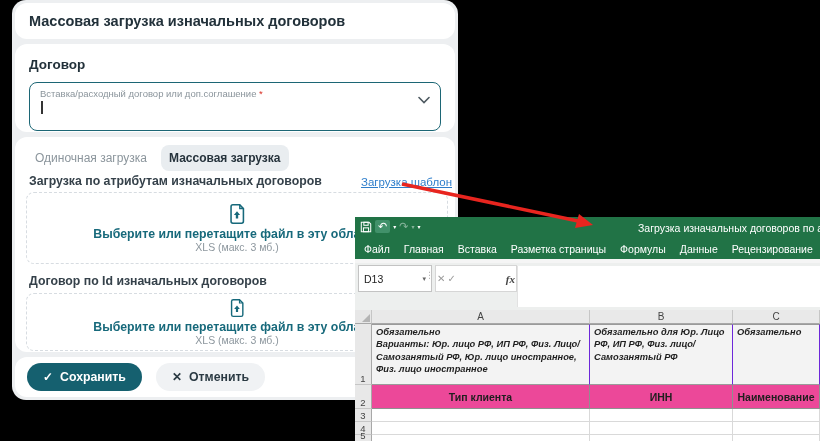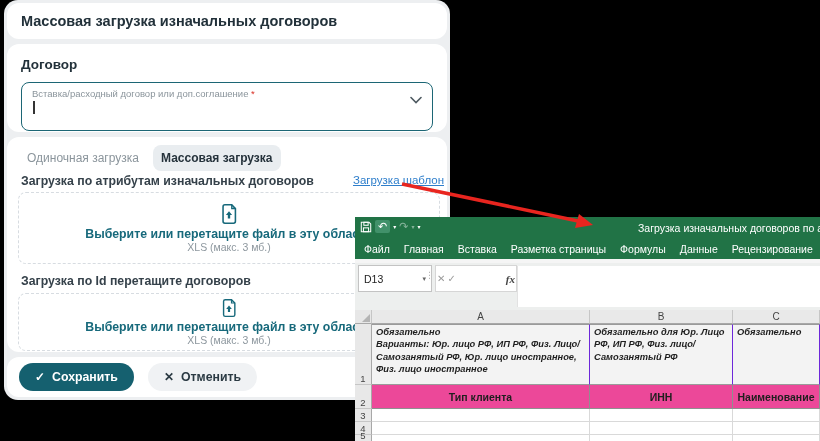--- a/index.html
+++ b/index.html
@@ -1,36 +1,36 @@
 <!DOCTYPE html>
 <html><head>
 <meta charset="utf-8">
 <style>
   html,body{margin:0;padding:0;}
   body{background:#000;width:820px;height:441px;position:relative;overflow:hidden;
        font-family:"Liberation Sans","DejaVu Sans",sans-serif;}
   .abs{position:absolute;box-sizing:border-box;}
   
-  .app{left:4px;top:0;width:446px;height:400px;background:#edeff1;border-radius:14px;padding:3px;}
+  .app{left:12px;top:0;width:446px;height:400px;background:#edeff1;border-radius:14px;padding:3px;}
   .card{background:#fff;border-radius:12px;box-sizing:border-box;margin-bottom:5px;position:relative;}
   .card-title{height:36px;display:flex;align-items:center;padding-left:14px;}
   .page-title{font-size:14.5px;font-weight:bold;color:#22313a;}
   .card-contract{height:88px;padding:11px 14px;}
   .section-h{font-size:13.5px;font-weight:bold;color:#22313a;}
   .select-box{margin-top:9px;height:38px;border:1.6px solid #1c6675;border-radius:8px;
               padding:5px 30px 4px 10px;position:relative;background:#fff;cursor:text;}
   .select-label{font-size:9.5px;color:#8a949b;white-space:nowrap;overflow:hidden;display:block;}
   .req{color:#d93025;}
   .caret{display:block;width:1.5px;height:13px;background:#333;margin-top:2px;margin-left:1px;}
   .chev{position:absolute;right:10px;top:13px;}
   .card-main{height:215px;}
   .tabs{position:absolute;top:8px;left:12px;display:flex;align-items:center;gap:6px;}
   .tab{font-size:12px;color:#8b959c;padding:6px 8px;border-radius:8px;cursor:pointer;}
   .tab.active{background:#e9edf0;color:#26333c;font-weight:bold;}
-  .sec-row{position:absolute;left:14px;right:3px;top:37px;display:flex;justify-content:space-between;align-items:flex-start;}
+  .sec-row{position:absolute;left:14px;right:3px;top:37px;display:flex;justify-content:space-between;align-items:flex-end;}
   .sec-heading{font-size:12.3px;font-weight:600;color:#35414a;}
   .dl-link{font-size:11.5px;color:#2e7ecb;text-decoration:underline;cursor:pointer;}
   .upzone{position:absolute;left:11px;right:7px;border:1.5px dashed #d7dce1;border-radius:8px;
           display:flex;flex-direction:column;align-items:center;justify-content:center;cursor:pointer;background:#fff;}
   .up1{top:55px;height:70px;}
   .sec2-heading{position:absolute;left:14px;top:137px;}
   .up2{top:156px;height:56px;}
   .up-text{font-size:12.3px;font-weight:600;color:#17697b;margin-top:2px;}
   .up-hint{font-size:10.5px;color:#8d979e;margin-top:0;}
   .card-footer{height:40px;display:flex;align-items:center;gap:14px;padding-left:12px;}
@@ -119,21 +119,21 @@
         <svg width="22" height="22" viewBox="0 0 24 24" fill="none" stroke="#17697b" stroke-width="1.7">
           <path d="M5.5 4 a2 2 0 0 1 2-2 H15 l4 4 V20 a2 2 0 0 1 -2 2 H7.5 a2 2 0 0 1 -2-2 Z"></path>
           <path d="M15 2 v4 h4" stroke-width="1.4"></path>
           <path d="M12 9 l3.4 4.2 h-2.1 v3.6 h-2.6 v-3.6 H8.6 Z" fill="#17697b" stroke="none"></path>
         </svg>
       </span>
       <span class="up-text">Выберите или перетащите файл в эту область</span>
       <span class="up-hint">XLS (макс. 3 мб.)</span>
     </div>
 
-    <span class="sec-heading sec2-heading">Загрузка по Id перетащите договоров</span>
+    <span class="sec-heading sec2-heading">Договор по Id изначальных договоров</span>
 
     <div class="upzone up2">
       <span>
         <svg width="20" height="20" viewBox="0 0 24 24" fill="none" stroke="#17697b" stroke-width="1.7">
           <path d="M5.5 4 a2 2 0 0 1 2-2 H15 l4 4 V20 a2 2 0 0 1 -2 2 H7.5 a2 2 0 0 1 -2-2 Z"></path>
           <path d="M15 2 v4 h4" stroke-width="1.4"></path>
           <path d="M12 9 l3.4 4.2 h-2.1 v3.6 h-2.6 v-3.6 H8.6 Z" fill="#17697b" stroke="none"></path>
         </svg>
       </span>
       <span class="up-text">Выберите или перетащите файл в эту область</span>

